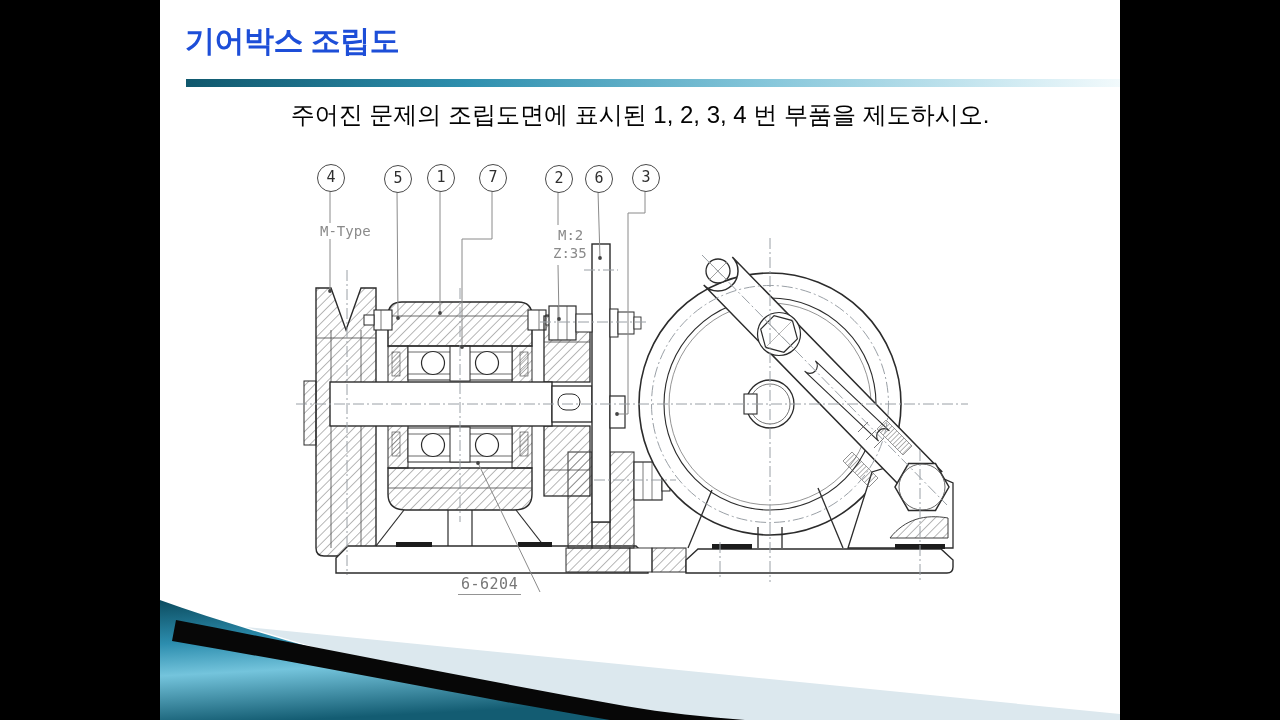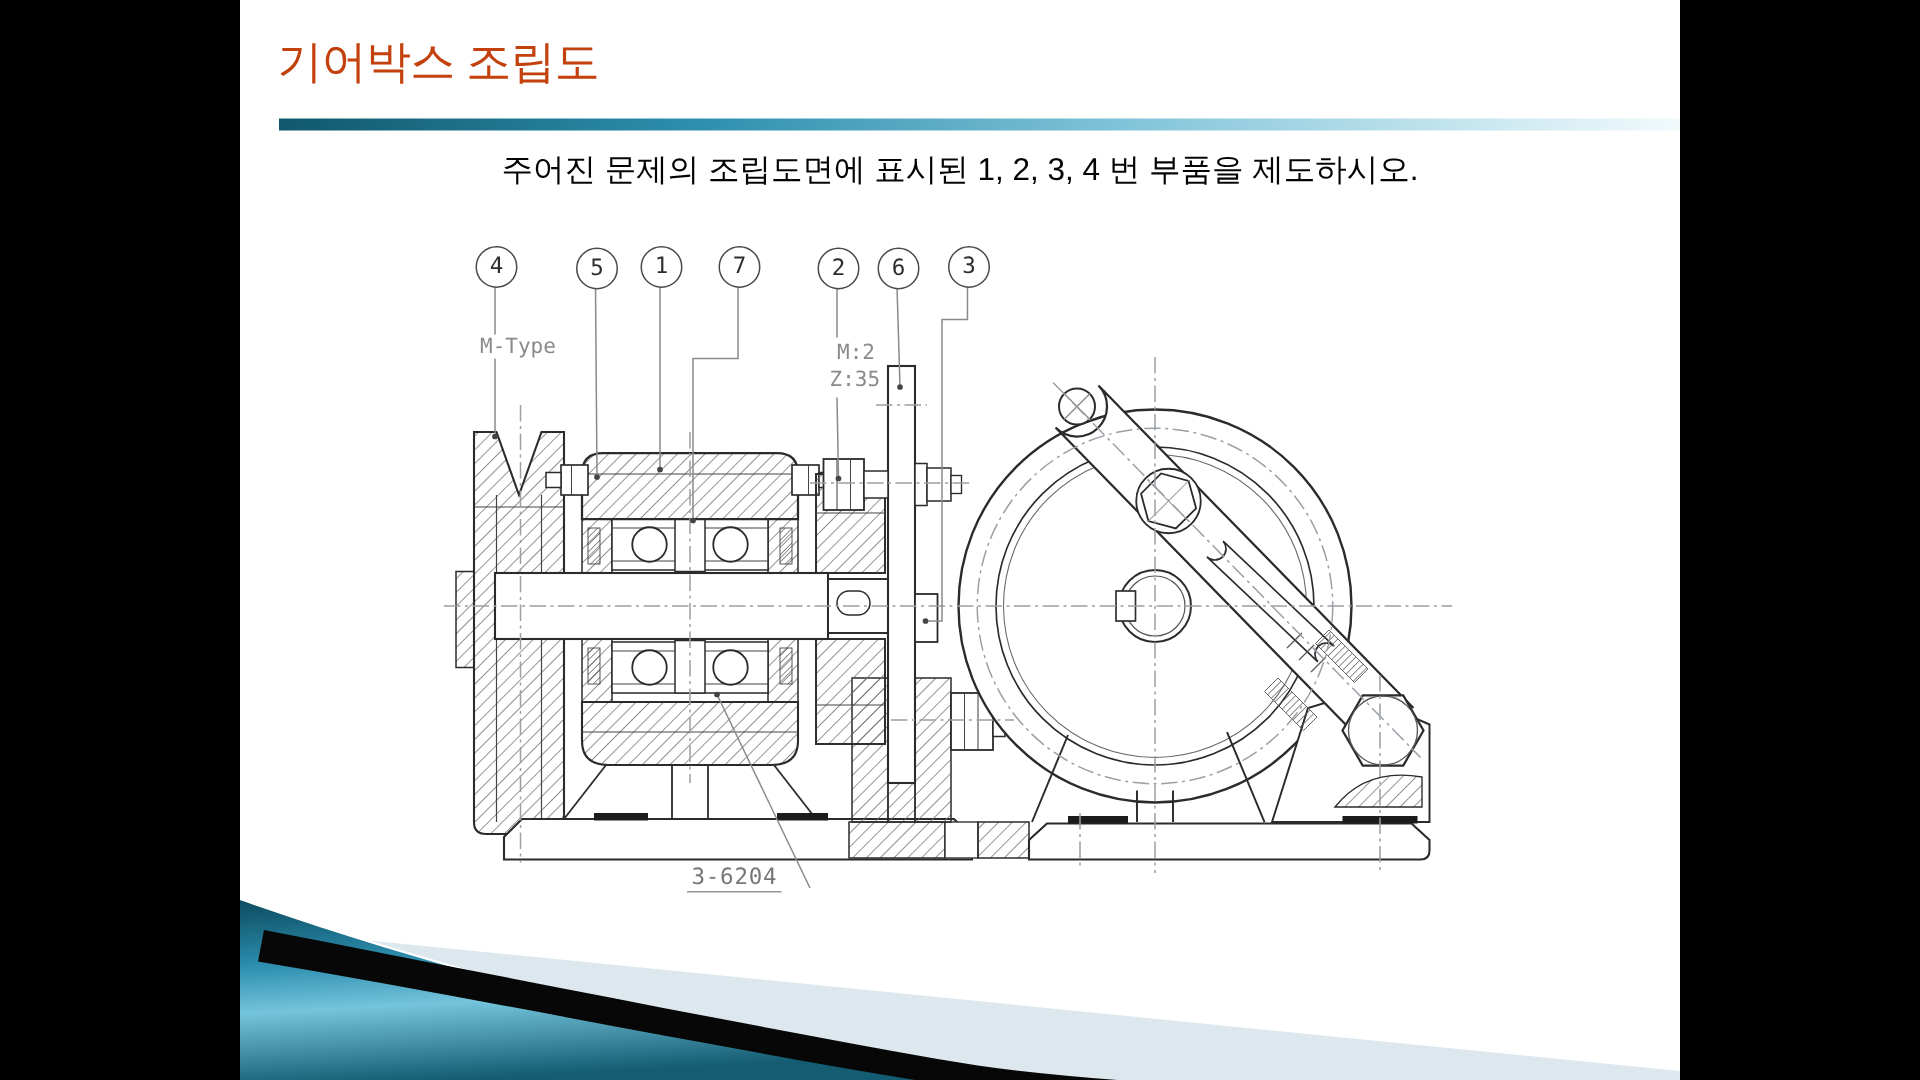--- a/index.html
+++ b/index.html
@@ -2,26 +2,26 @@
 <html><head>
 <meta charset="utf-8">
 <style>
   html,body{margin:0;padding:0;background:#000;}
   .stage{position:relative;width:1280px;height:720px;overflow:hidden;background:#ffffff;
          font-family:"Liberation Sans","DejaVu Sans",sans-serif;}
   .layer{position:absolute;left:0;top:0;}
   .bar{position:absolute;top:0;height:720px;width:160px;background:#000;}
   .bar-left{left:0;}
   .bar-right{left:1120px;}
-  .page-title{position:absolute;left:185px;top:21px;font-size:30px;font-weight:normal;
-              color:#c2410c;letter-spacing:-0.5px;white-space:nowrap;}
+  .page-title{position:absolute;left:185px;top:21px;font-size:30px;font-weight:bold;
+              color:#1d4ed8;letter-spacing:-0.5px;white-space:nowrap;}
   .title-rule{position:absolute;left:186px;top:79px;width:934px;height:8px;
               background:linear-gradient(90deg,#10586d 0%,#2e8fae 30%,#85c6da 62%,#cfeaf2 88%,#f2fafc 100%);}
   .instruction{position:absolute;left:160px;top:99px;width:960px;text-align:center;
-               font-size:21px;color:#030303;white-space:nowrap;}
+               font-size:24px;color:#030303;white-space:nowrap;}
   .balloon{position:absolute;width:26px;height:26px;border:1.4px solid #4a4a4a;border-radius:50%;
            background:#fff;color:#2e2e2e;font:15px/24px "DejaVu Sans Mono",monospace;text-align:center;}
   .cadlabel{position:absolute;color:#8a8a8a;font:14px "DejaVu Sans Mono",monospace;white-space:nowrap;
             background:#fff;padding:0 1px;}
   .bearing-callout{position:absolute;left:458px;top:575px;color:#777;font:15px "DejaVu Sans Mono",monospace;
             letter-spacing:0.5px;border-bottom:1.4px solid #949494;padding:0 3px 1px;background:#fff;}
 </style>
 </head>
 <body>
 
@@ -219,15 +219,15 @@
   <div class="balloon" style="left:384px;top:165px">5</div>
   <div class="balloon" style="left:427px;top:164px">1</div>
   <div class="balloon" style="left:479px;top:164px">7</div>
   <div class="balloon" style="left:545px;top:165px">2</div>
   <div class="balloon" style="left:585px;top:165px">6</div>
   <div class="balloon" style="left:632px;top:164px">3</div>
 
   <div class="cadlabel" style="left:319px;top:223px">M-Type</div>
   <div class="cadlabel" style="left:557px;top:227px">M:2</div>
   <div class="cadlabel" style="left:552px;top:245px">Z:35</div>
-  <div class="bearing-callout">3-6204</div>
+  <div class="bearing-callout">6-6204</div>
 
 </div>
 
 </body></html>

